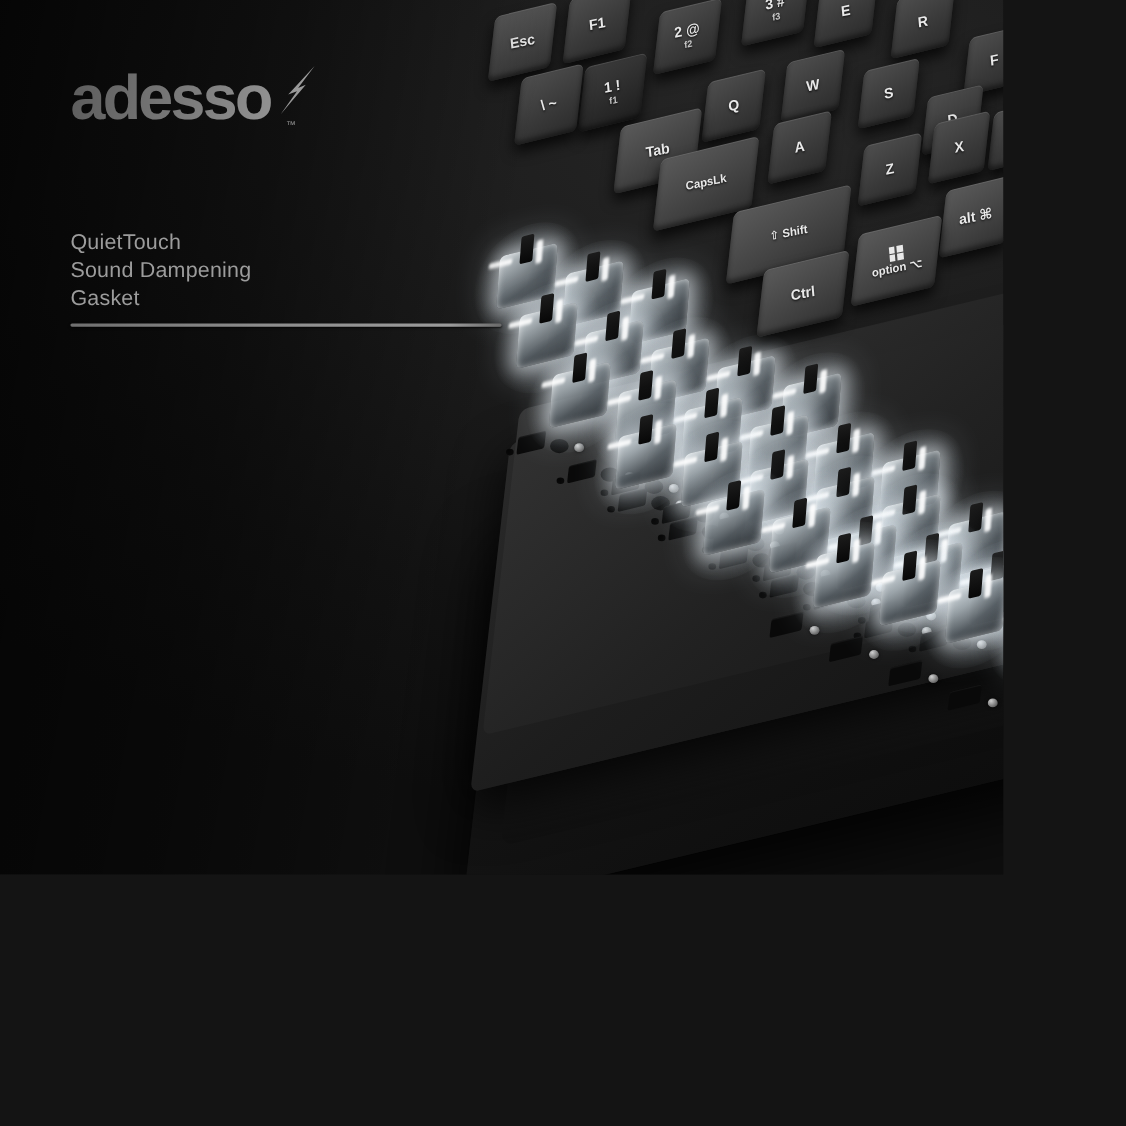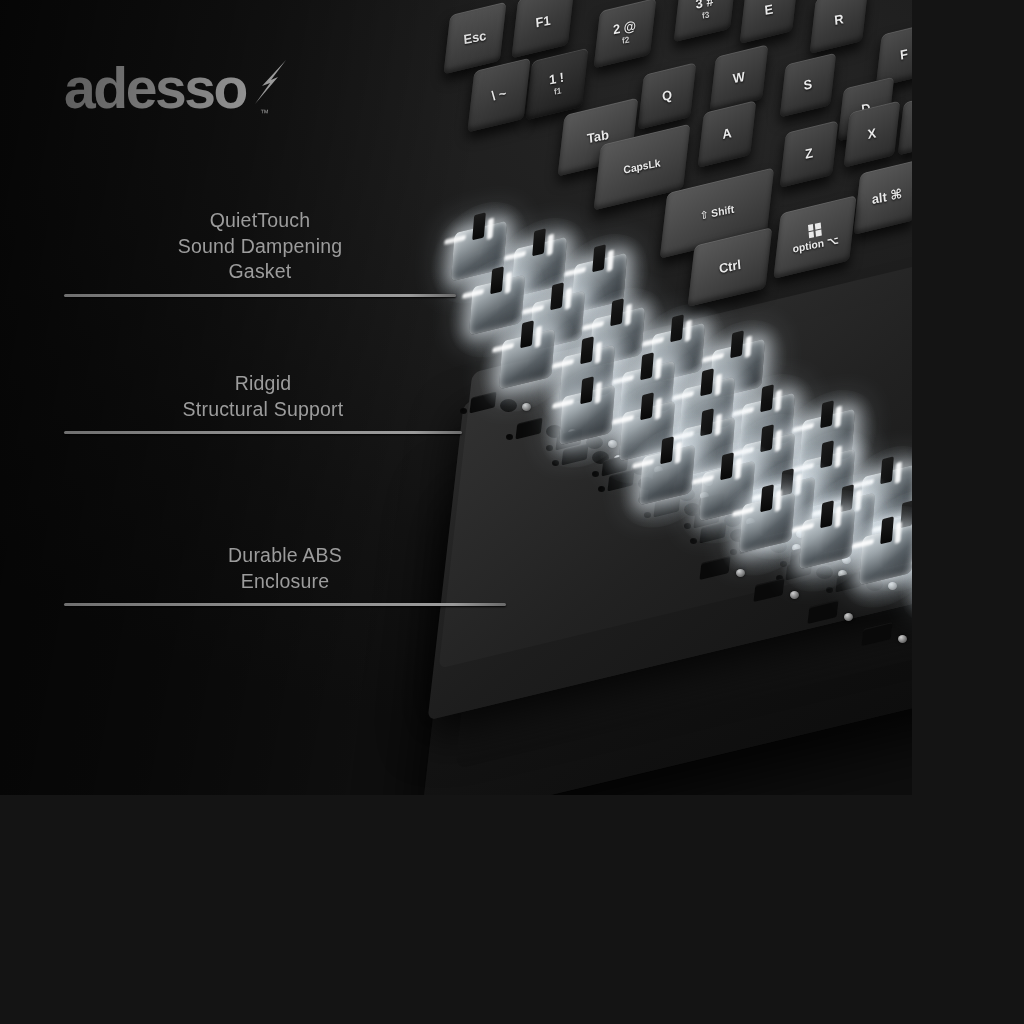--- a/index.html
+++ b/index.html
@@ -7,21 +7,21 @@
   body{width:1024px;height:1024px;overflow:hidden;
        font-family:"Liberation Sans","DejaVu Sans",sans-serif;}
 
   #stage{position:relative;width:1024px;height:1024px;overflow:hidden;
          background:#141414;}
 
   
   #hero{position:absolute;left:0;top:0;width:912px;height:795px;overflow:hidden;
         background:
           radial-gradient(115% 80% at 78% 14%, #262626 0%, #1b1b1b 42%, #131313 72%, #0e0e0e 100%),
-          #121212; text-align: center;}
+          #121212;}
 
   
   #hero:after{content:"";position:absolute;inset:0;pointer-events:none;
         background:linear-gradient(100deg, rgba(0,0,0,.72) 0%, rgba(0,0,0,.42) 26%,
                    rgba(0,0,0,0) 48%);}
 
   
   #logo{position:absolute;left:64px;top:58px;width:300px;height:66px;}
   #logo svg{display:block;}
 
@@ -520,27 +520,17 @@
       </svg>
     </div>
 
     <div class="callout" id="co1">
       <div class="lbl">QuietTouch
 Sound Dampening
 Gasket</div>
       <div class="rule"></div>
     </div>
 
-    <div class="callout" id="co2">
-      <div class="lbl">Ridgid
-Structural Support</div>
-      <div class="rule"></div>
-    </div>
-
-    <div class="callout" id="co3">
-      <div class="lbl">Durable ABS
-Enclosure</div>
-      <div class="rule"></div>
-    </div>
+
   </div>
 
 
 </div>
 
 </body></html>

